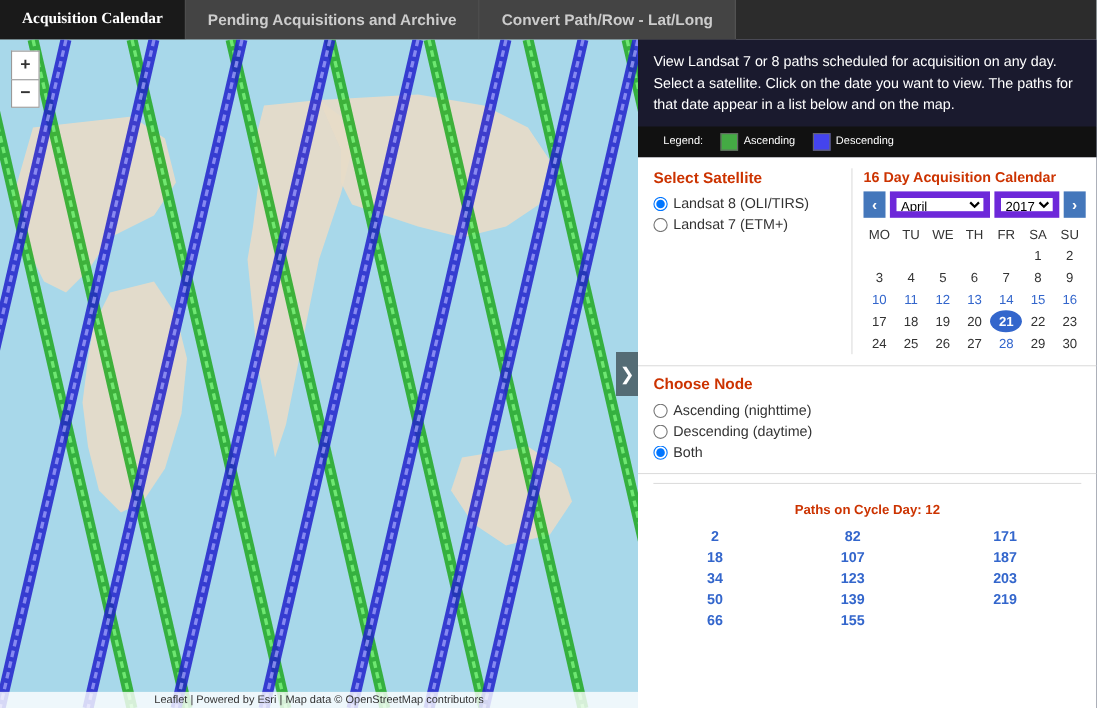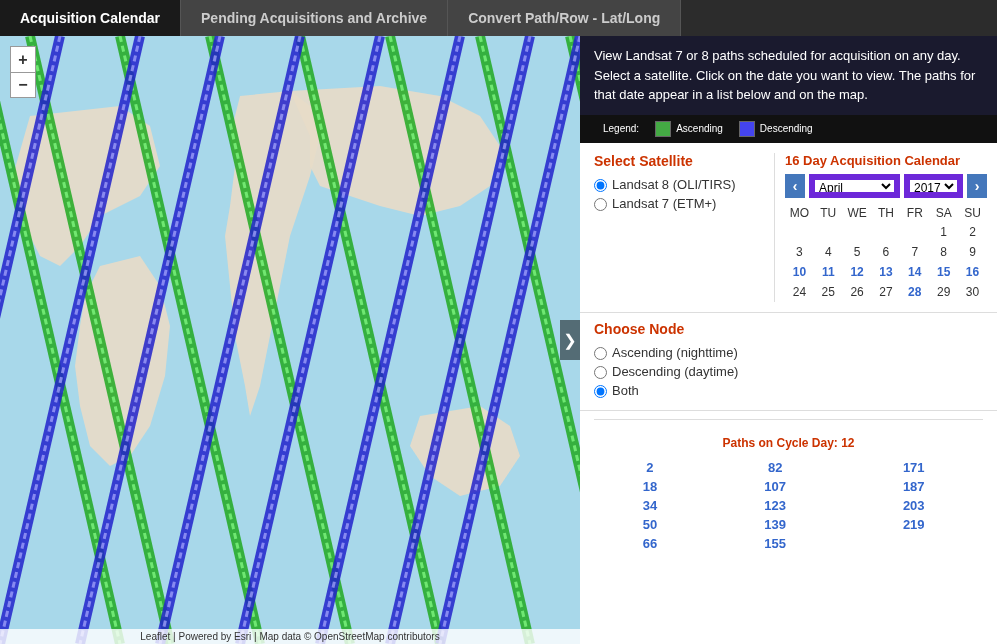--- a/index.html
+++ b/index.html
@@ -5,21 +5,21 @@
     * { box-sizing: border-box; margin: 0; padding: 0; }
     body { font-family: Arial, sans-serif; font-size: 13px; background: #fff; width: 997px; height: 644px; overflow: hidden; }
 
     
     .tabs { display: flex; background: #2c2c2c; height: 36px; }
     .tab {
       display: flex; align-items: center; justify-content: center;
       padding: 0 20px; cursor: pointer; font-weight: bold; font-size: 14px;
       border-right: 1px solid #555;
     }
-    .tab.active { background: #1a1a1a; color: #fff; }
+    .tab.active { background: #1a1a1a; color: #fff; font-family: Liberation Serif, serif; }
     .tab.inactive { background: #444; color: #ccc; }
 
     
     .main { display: flex; height: 608px; }
 
     
     .map-area {
       position: relative;
       width: 580px;
       flex-shrink: 0;
@@ -169,21 +169,21 @@
     .calendar-grid th {
       color: #333; font-weight: normal;
       padding: 2px 4px; text-align: center;
       width: 28px;
     }
     .calendar-grid td {
       text-align: center; padding: 3px 2px;
       cursor: pointer; color: #333;
     }
     .calendar-grid td.empty { color: transparent; }
-    .calendar-grid td.blue { color: #3366cc; font-weight: bold; }
+    .calendar-grid td.blue { color: #3366cc; font-weight: normal; }
     .calendar-grid td.active {
       background: #3366cc; color: #fff;
       border-radius: 50%; font-weight: bold;
     }
 
     
     .node-section {
       padding: 8px 14px;
       border-bottom: 1px solid #ddd;
     }
@@ -378,20 +378,29 @@
                   <td>9</td>
                 </tr>
                 <tr>
                   <td class="blue">10</td>
                   <td class="blue">11</td>
                   <td class="blue">12</td>
                   <td class="blue">13</td>
                   <td class="blue">14</td>
                   <td class="blue">15</td>
                   <td class="blue">16</td>
+                </tr>
+                <tr>
+                  <td>17</td>
+                  <td>18</td>
+                  <td>19</td>
+                  <td>20</td>
+                  <td class="active">21</td>
+                  <td>22</td>
+                  <td>23</td>
                 </tr>
                 <tr>
                   <td>24</td>
                   <td>25</td>
                   <td>26</td>
                   <td>27</td>
                   <td class="blue">28</td>
                   <td>29</td>
                   <td>30</td>
                 </tr>

